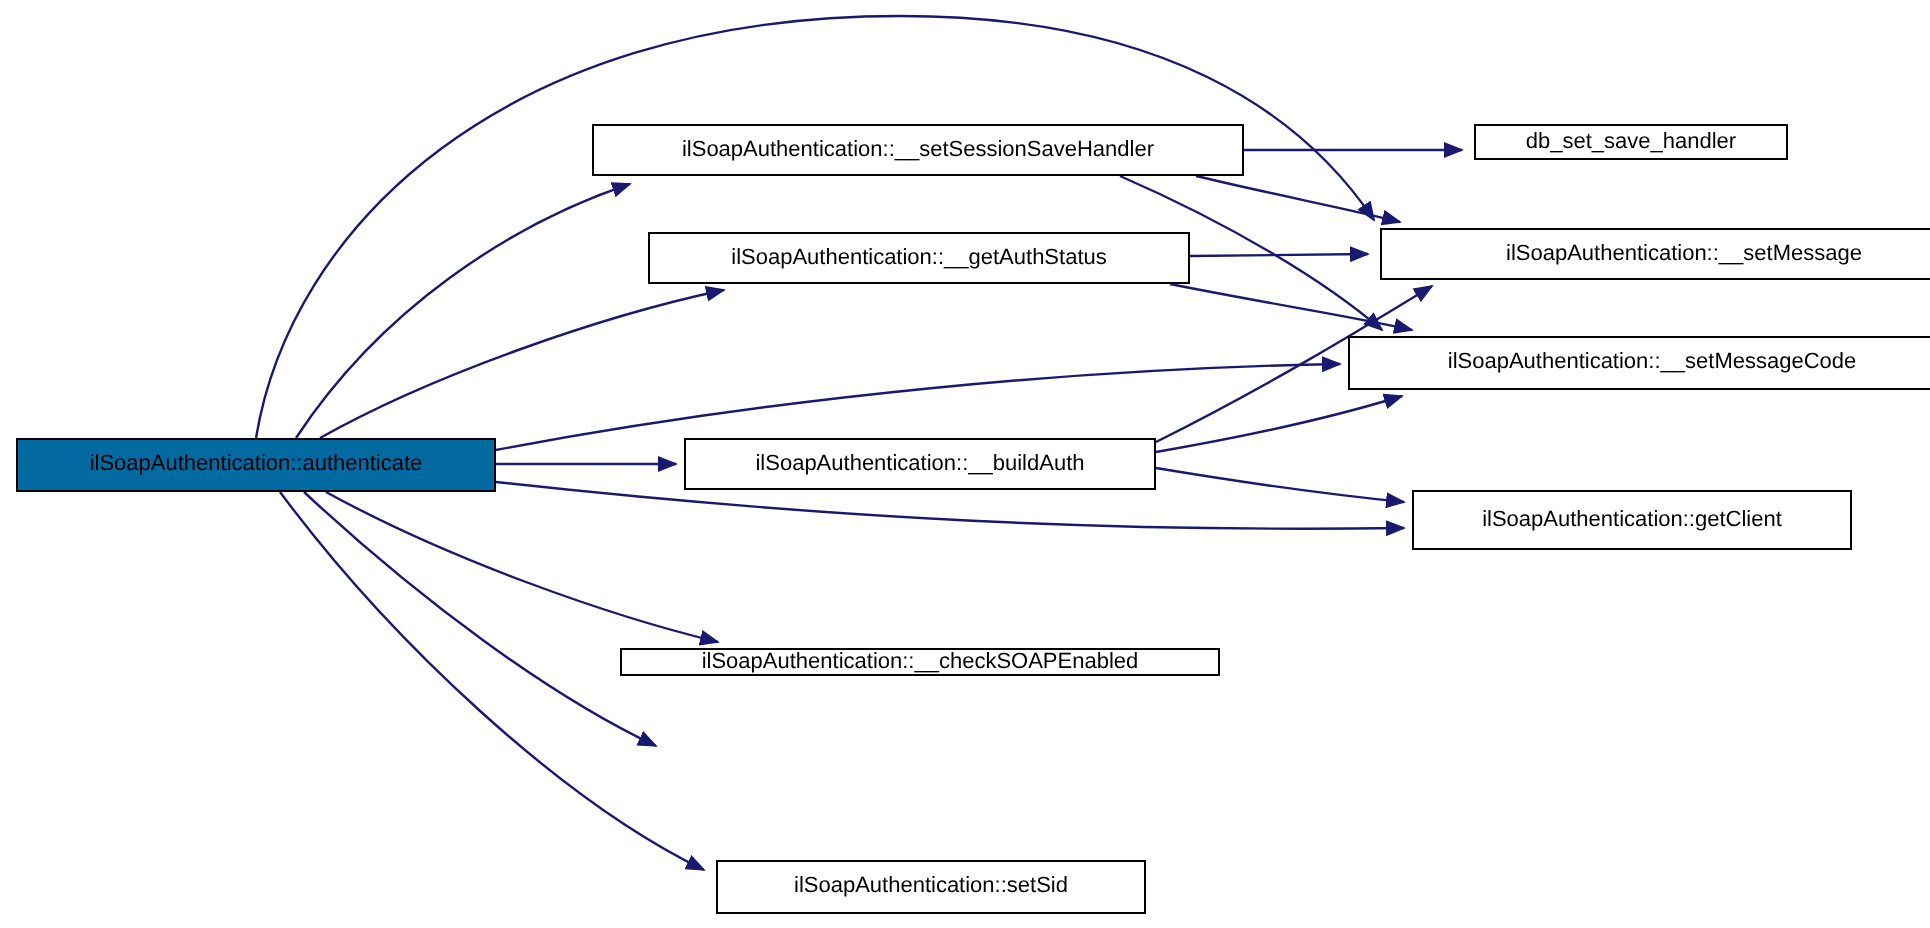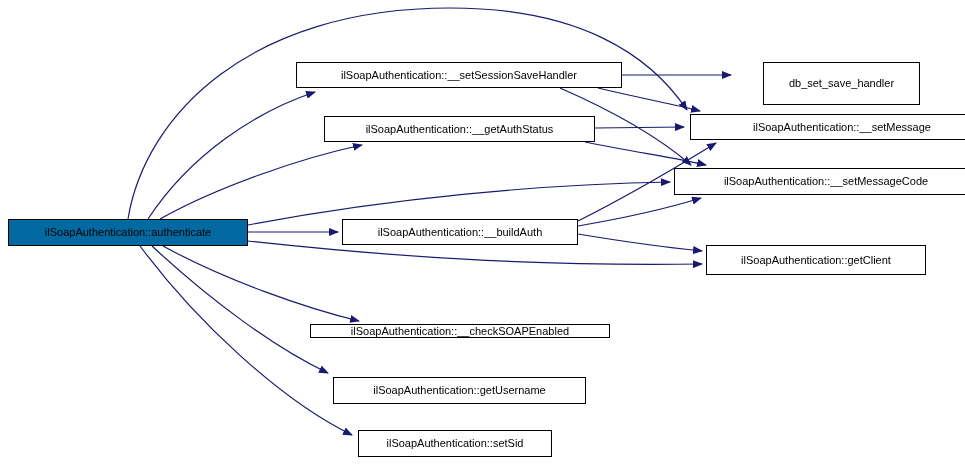--- a/index.html
+++ b/index.html
@@ -83,25 +83,24 @@
   <div class="node focus" style="left:8px;   top:219px; width:240px; height:27px">ilSoapAuthentication::authenticate</div>
 
   <div class="node" style="left:296px; top:62px;  width:326px; height:26px">ilSoapAuthentication::__setSessionSaveHandler</div>
 
   <div class="node" style="left:324px; top:116px; width:271px; height:26px">ilSoapAuthentication::__getAuthStatus</div>
 
   <div class="node" style="left:342px; top:219px; width:236px; height:26px">ilSoapAuthentication::__buildAuth</div>
 
   <div class="node" style="left:310px; top:324px; width:300px; height:14px">ilSoapAuthentication::__checkSOAPEnabled</div>
 
-  <div class="node" style="left:333px; top:377px; width:253px; height:27px">ilSoapAuthentication::getUsername</div>
 
-  <div class="node" style="left:358px; top:430px; width:194px; height:27px">ilSoapAuthentication::setSid</div>
+  <div class="node" style="left:358px; top:430px; width:215px; height:27px">ilSoapAuthentication::setSid</div>
 
-  <div class="node" style="left:763px; top:62px;  width:157px; height:43px">db_set_save_handler</div>
+  <div class="node" style="left:737px; top:62px;  width:157px; height:18px">db_set_save_handler</div>
 
   <div class="node" style="left:690px; top:114px; width:304px; height:26px">ilSoapAuthentication::__setMessage</div>
 
   <div class="node" style="left:674px; top:168px; width:304px; height:27px">ilSoapAuthentication::__setMessageCode</div>
 
   <div class="node" style="left:706px; top:245px; width:220px; height:30px">ilSoapAuthentication::getClient</div>
 
 </div>
 
 </body></html>

